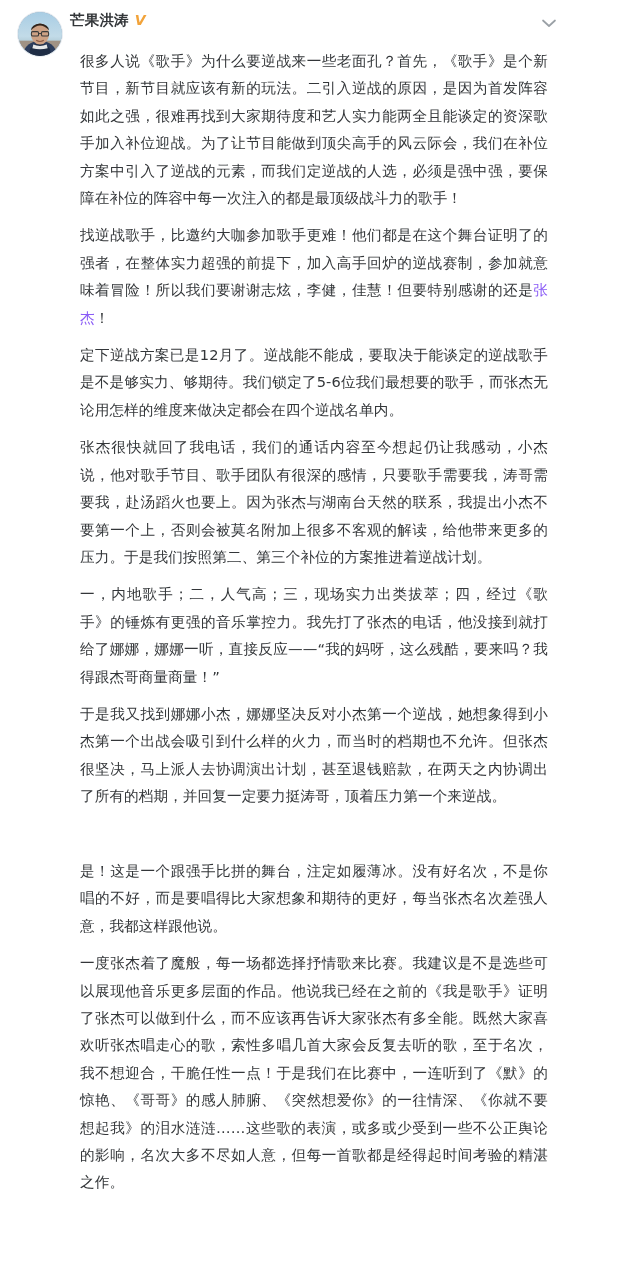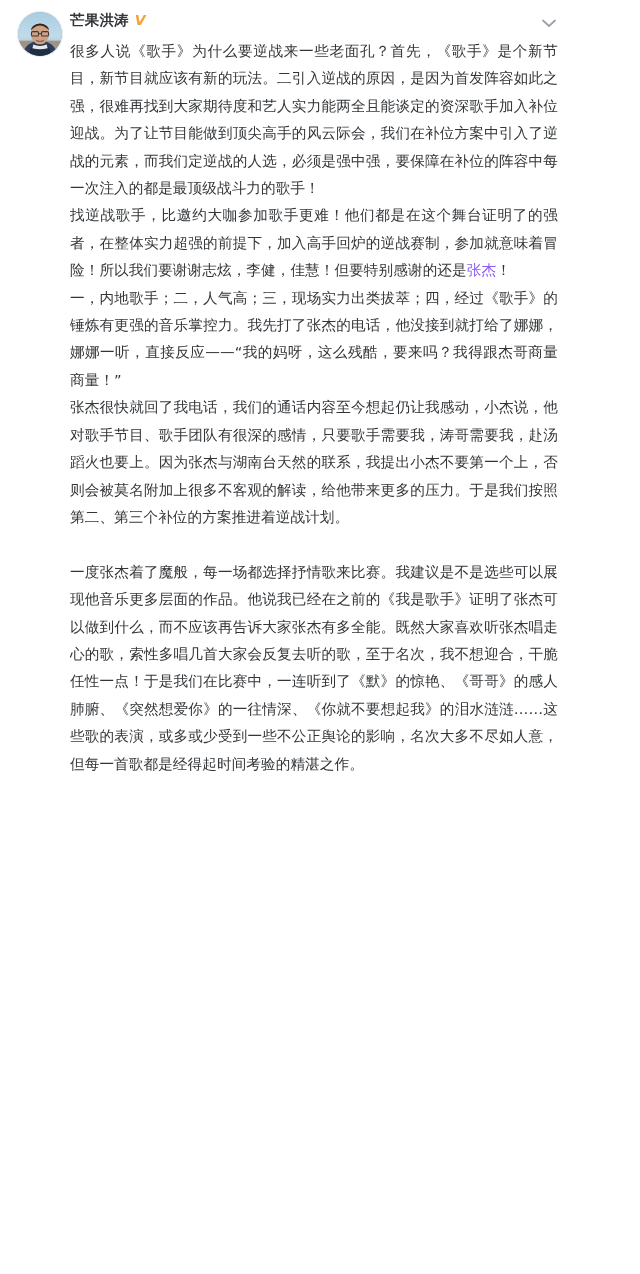--- a/index.html
+++ b/index.html
@@ -78,21 +78,21 @@
     margin-left: 61px;
     padding-right: 2px;
     font-size: 14.6px;
     line-height: 27.4px;
     color: #333639;
     text-align: justify;
     text-justify: inter-ideograph;
     letter-spacing: .1px;
   }
   .post-body p {
-    margin: 0;
+    margin: 10px;
     text-align: justify;
   }
   .post-body p.spacer {
     height: 27.4px;
   }
   .hl-red { color: #8b5cf6; }
 </style>
 </head>
 <body>
 
@@ -136,20 +136,23 @@
     <div class="chevron-top">
       <svg width="22" height="14" viewBox="0 0 22 14" xmlns="http://www.w3.org/2000/svg">
         <path d="M5 4.5 L11 10 L17 4.5" fill="none" stroke="#9aa0a6" stroke-width="1.7" stroke-linecap="round" stroke-linejoin="round"></path>
       </svg>
     </div>
   </div>
 
   <div class="post-body" id="post-body">
       <p><span>很多人说《歌手》为什么要逆战来一些老面孔？首先，《歌手》是个新节目，新节目就应该有新的玩法。二引入逆战的原因，是因为首发阵容如此之强，很难再找到大家期待度和艺人实力能两全且能谈定的资深歌手加入补位迎战。为了让节目能做到顶尖高手的风云际会，我们在补位方案中引入了逆战的元素，而我们定逆战的人选，必须是强中强，要保障在补位的阵容中每一次注入的都是最顶级战斗力的歌手！</span></p>
       <p><span>找逆战歌手，比邀约大咖参加歌手更难！他们都是在这个舞台证明了的强者，在整体实力超强的前提下，加入高手回炉的逆战赛制，参加就意味着冒险！所以我们要谢谢志炫，李健，佳慧！但要特别感谢的还是</span><span class="hl-red">张杰</span><span>！</span></p>
+      <p><span>定下逆战方案已是12月了。逆战能不能成，要取决于能谈定的逆战歌手是不是够实力、够期待。我们锁定了5-6位我们最想要的歌手，而张杰无论用怎样的维度来做决定都会在四个逆战名单内。</span></p>
+      <p><span>张杰很快就回了我电话，我们的通话内容至今想起仍让我感动，小杰说，他对歌手节目、歌手团队有很深的感情，只要歌手需要我，涛哥需要我，赴汤蹈火也要上。因为张杰与湖南台天然的联系，我提出小杰不要第一个上，否则会被莫名附加上很多不客观的解读，给他带来更多的压力。于是我们按照第二、第三个补位的方案推进着逆战计划。</span></p>
       <p><span>一，内地歌手；二，人气高；三，现场实力出类拔萃；四，经过《歌手》的锤炼有更强的音乐掌控力。我先打了张杰的电话，他没接到就打给了娜娜，娜娜一听，直接反应——“我的妈呀，这么残酷，要来吗？我得跟杰哥商量商量！”</span></p>
-      <p><span>张杰很快就回了我电话，我们的通话内容至今想起仍让我感动，小杰说，他对歌手节目、歌手团队有很深的感情，只要歌手需要我，涛哥需要我，赴汤蹈火也要上。因为张杰与湖南台天然的联系，我提出小杰不要第一个上，否则会被莫名附加上很多不客观的解读，给他带来更多的压力。于是我们按照第二、第三个补位的方案推进着逆战计划。</span></p>
+      <p><span>于是我又找到娜娜小杰，娜娜坚决反对小杰第一个逆战，她想象得到小杰第一个出战会吸引到什么样的火力，而当时的档期也不允许。但张杰很坚决，马上派人去协调演出计划，甚至退钱赔款，在两天之内协调出了所有的档期，并回复一定要力挺涛哥，顶着压力第一个来逆战。</span></p>
       <p class="spacer"></p>
+      <p><span>是！这是一个跟强手比拼的舞台，注定如履薄冰。没有好名次，不是你唱的不好，而是要唱得比大家想象和期待的更好，每当张杰名次差强人意，我都这样跟他说。</span></p>
       <p><span>一度张杰着了魔般，每一场都选择抒情歌来比赛。我建议是不是选些可以展现他音乐更多层面的作品。他说我已经在之前的《我是歌手》证明了张杰可以做到什么，而不应该再告诉大家张杰有多全能。既然大家喜欢听张杰唱走心的歌，索性多唱几首大家会反复去听的歌，至于名次，我不想迎合，干脆任性一点！于是我们在比赛中，一连听到了《默》的惊艳、《哥哥》的感人肺腑、《突然想爱你》的一往情深、《你就不要想起我》的泪水涟涟……这些歌的表演，或多或少受到一些不公正舆论的影响，名次大多不尽如人意，但每一首歌都是经得起时间考验的精湛之作。</span></p>
       <p></p>
     </div>
 
 </div>
 
 </body></html>

